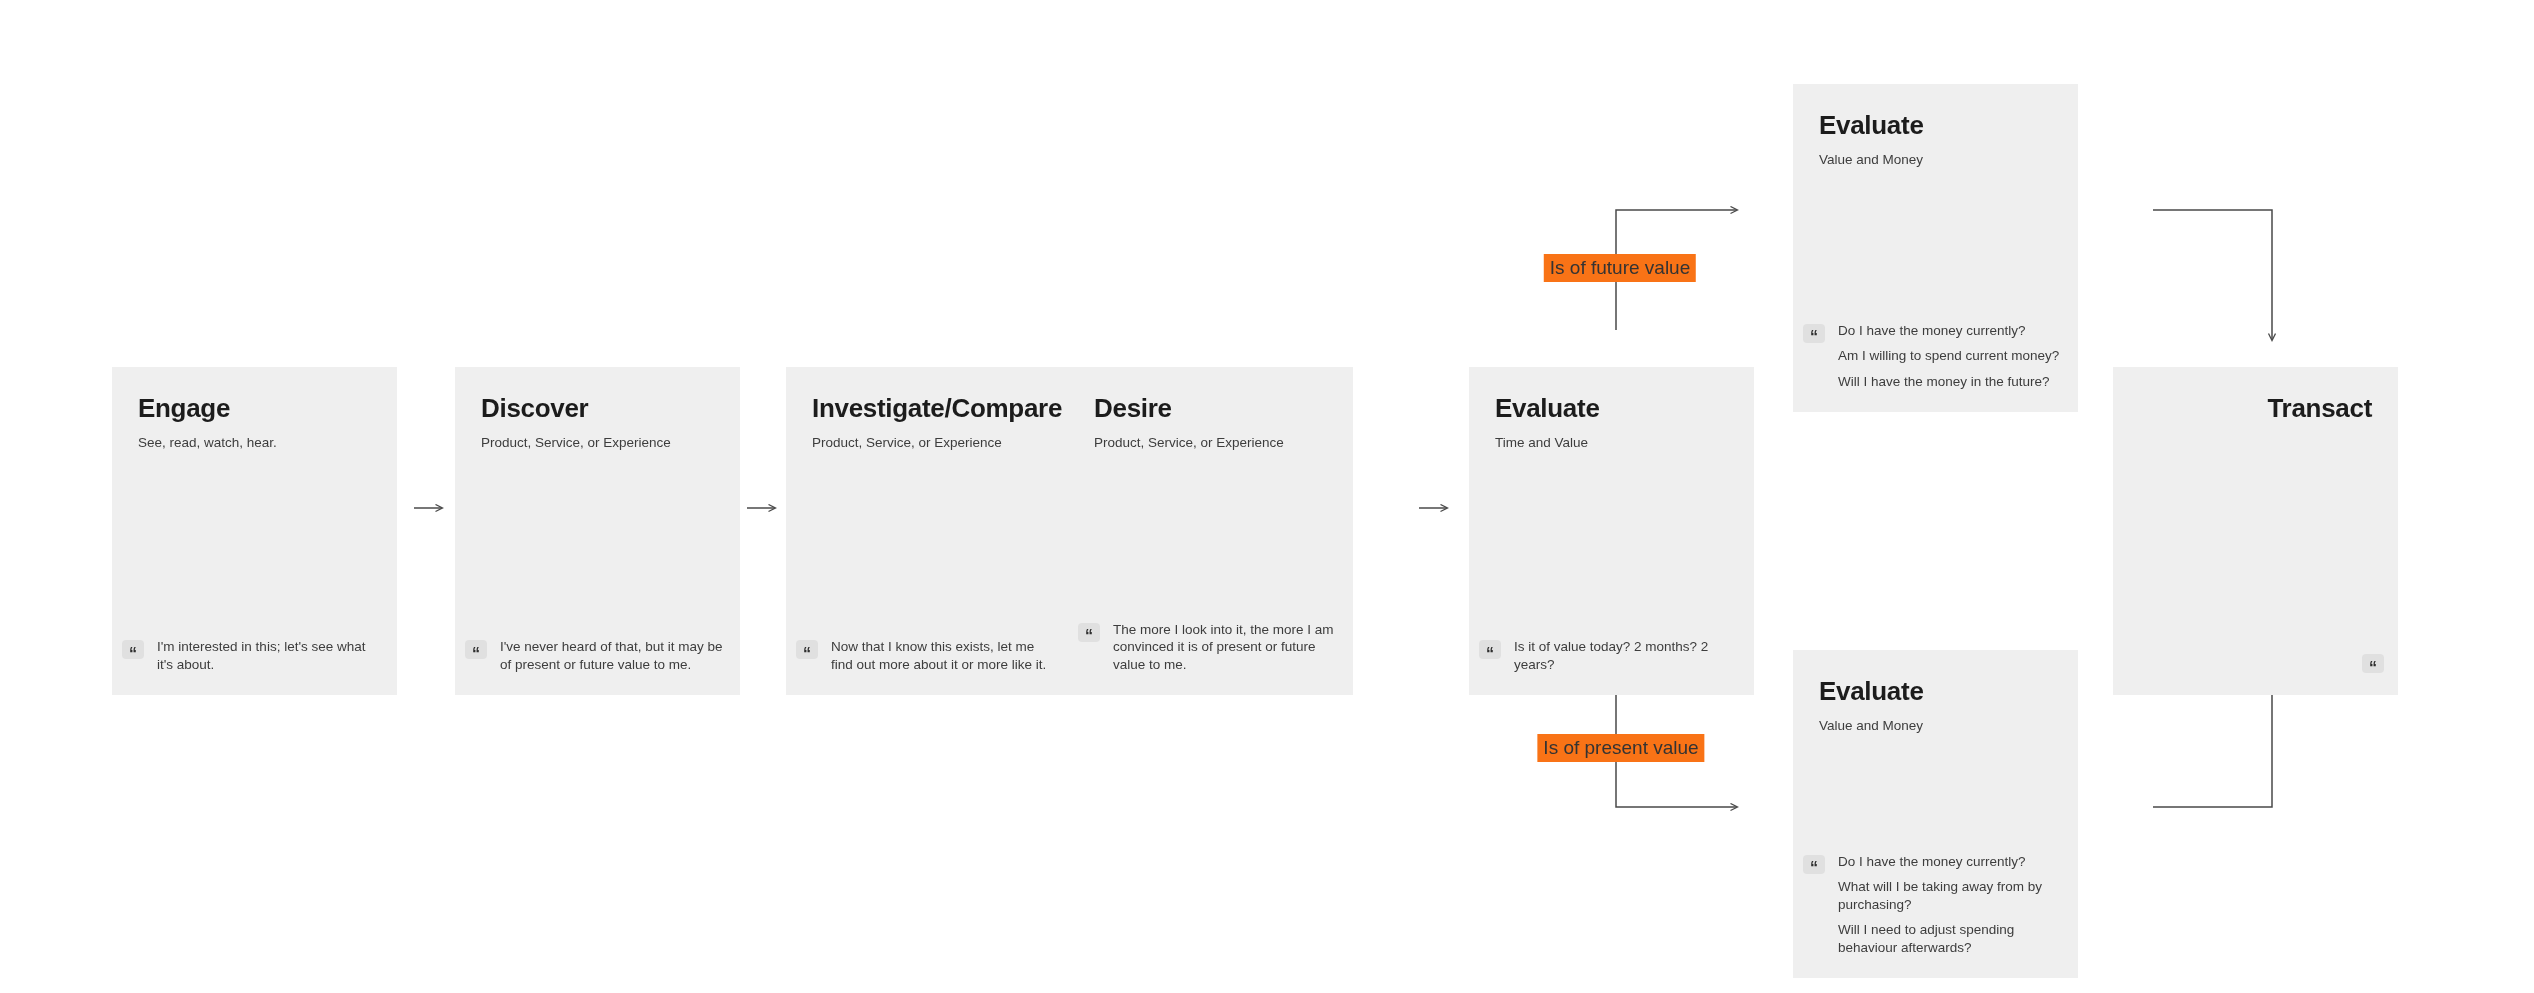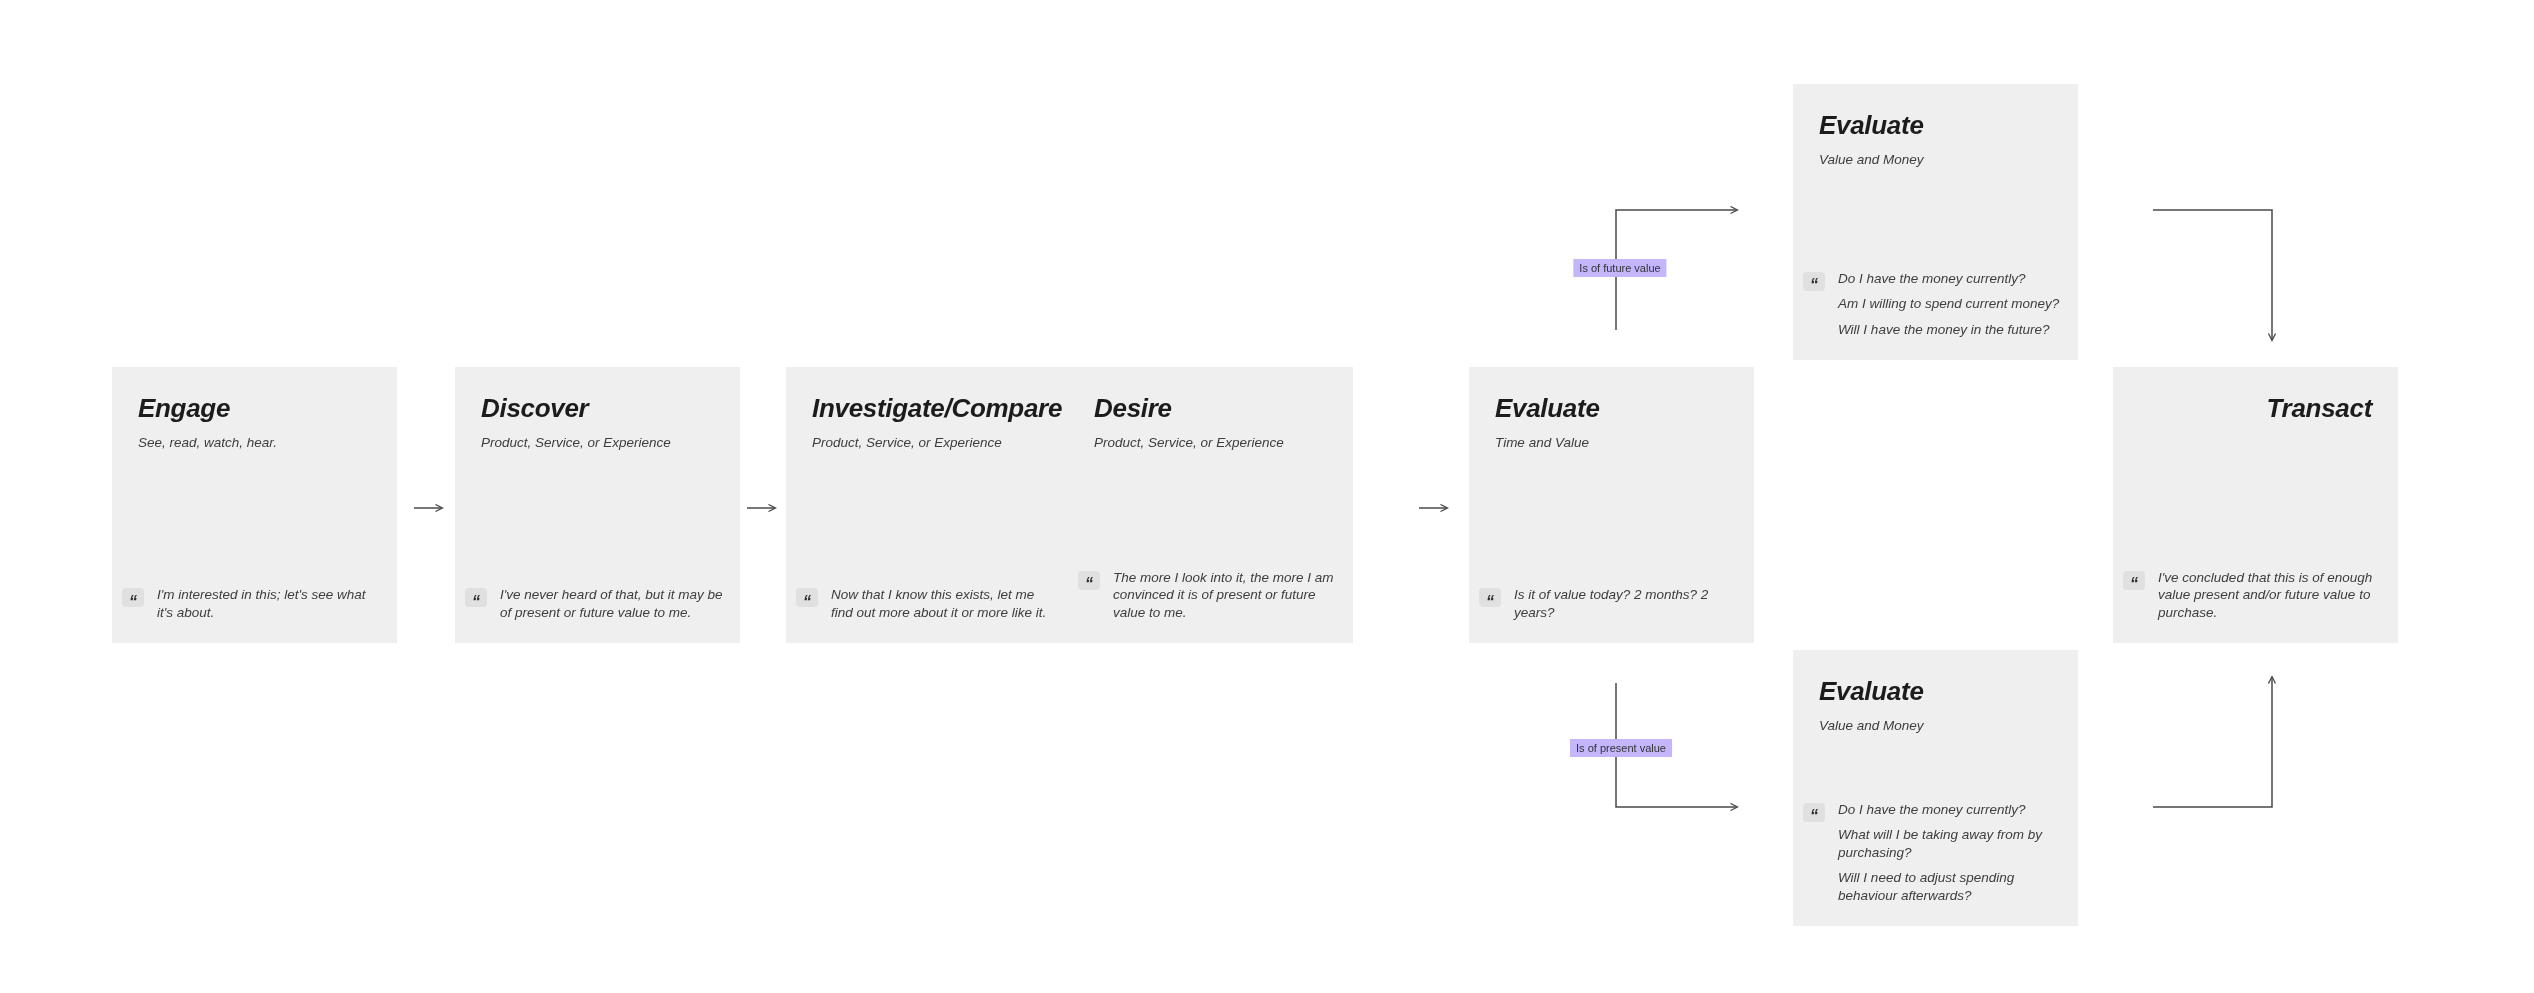--- a/index.html
+++ b/index.html
@@ -7,26 +7,25 @@
   .canvas {
     position: relative;
     width: 2534px;
     height: 993px;
     background: #ffffff;
     overflow: hidden;
   }
   .card {
     position: absolute;
     width: 285px;
-    height: 276px;
+    height: 328px;
     background: #efefef;
     display: flex;
     flex-direction: column;
     box-sizing: border-box;
-    font-style: italic;
   }
   .card-title {
     font-size: 26px;
     font-weight: 700;
     color: #1c1c1c;
     margin: 26px 26px 0 26px;
     letter-spacing: -0.3px;
     white-space: nowrap;
   }
   .card-subtitle {
@@ -68,23 +67,23 @@
   .connector-layer {
     position: absolute;
     left: 0; top: 0;
     width: 2534px;
     height: 993px;
     pointer-events: none;
   }
   .flow-label {
     position: absolute;
     transform: translate(-50%, -50%);
-    background: #c4b5fd;
+    background: #f97316;
     padding: 3px 6px;
-    font-size: 11px;
+    font-size: 19px;
     color: #333333;
     white-space: nowrap;
   }
 </style>
 </head>
 <body>
 
 <div class="canvas">
 
   <svg class="connector-layer" viewBox="0 0 2534 993" xmlns="http://www.w3.org/2000/svg">
@@ -190,17 +189,16 @@
       </div>
     </div>
   </div>
 
   <div class="card" style="left:2113px; top:367px;align-items:flex-end;">
     <div class="card-title">Transact</div>
     <div class="quote-row">
       <div class="quote-chip">
           <span>“</span>
         </div>
-      <div class="quote-text">I've concluded that this is of enough value present and/or future value to purchase.</div>
     </div>
   </div>
 
 </div>
 
 </body></html>

